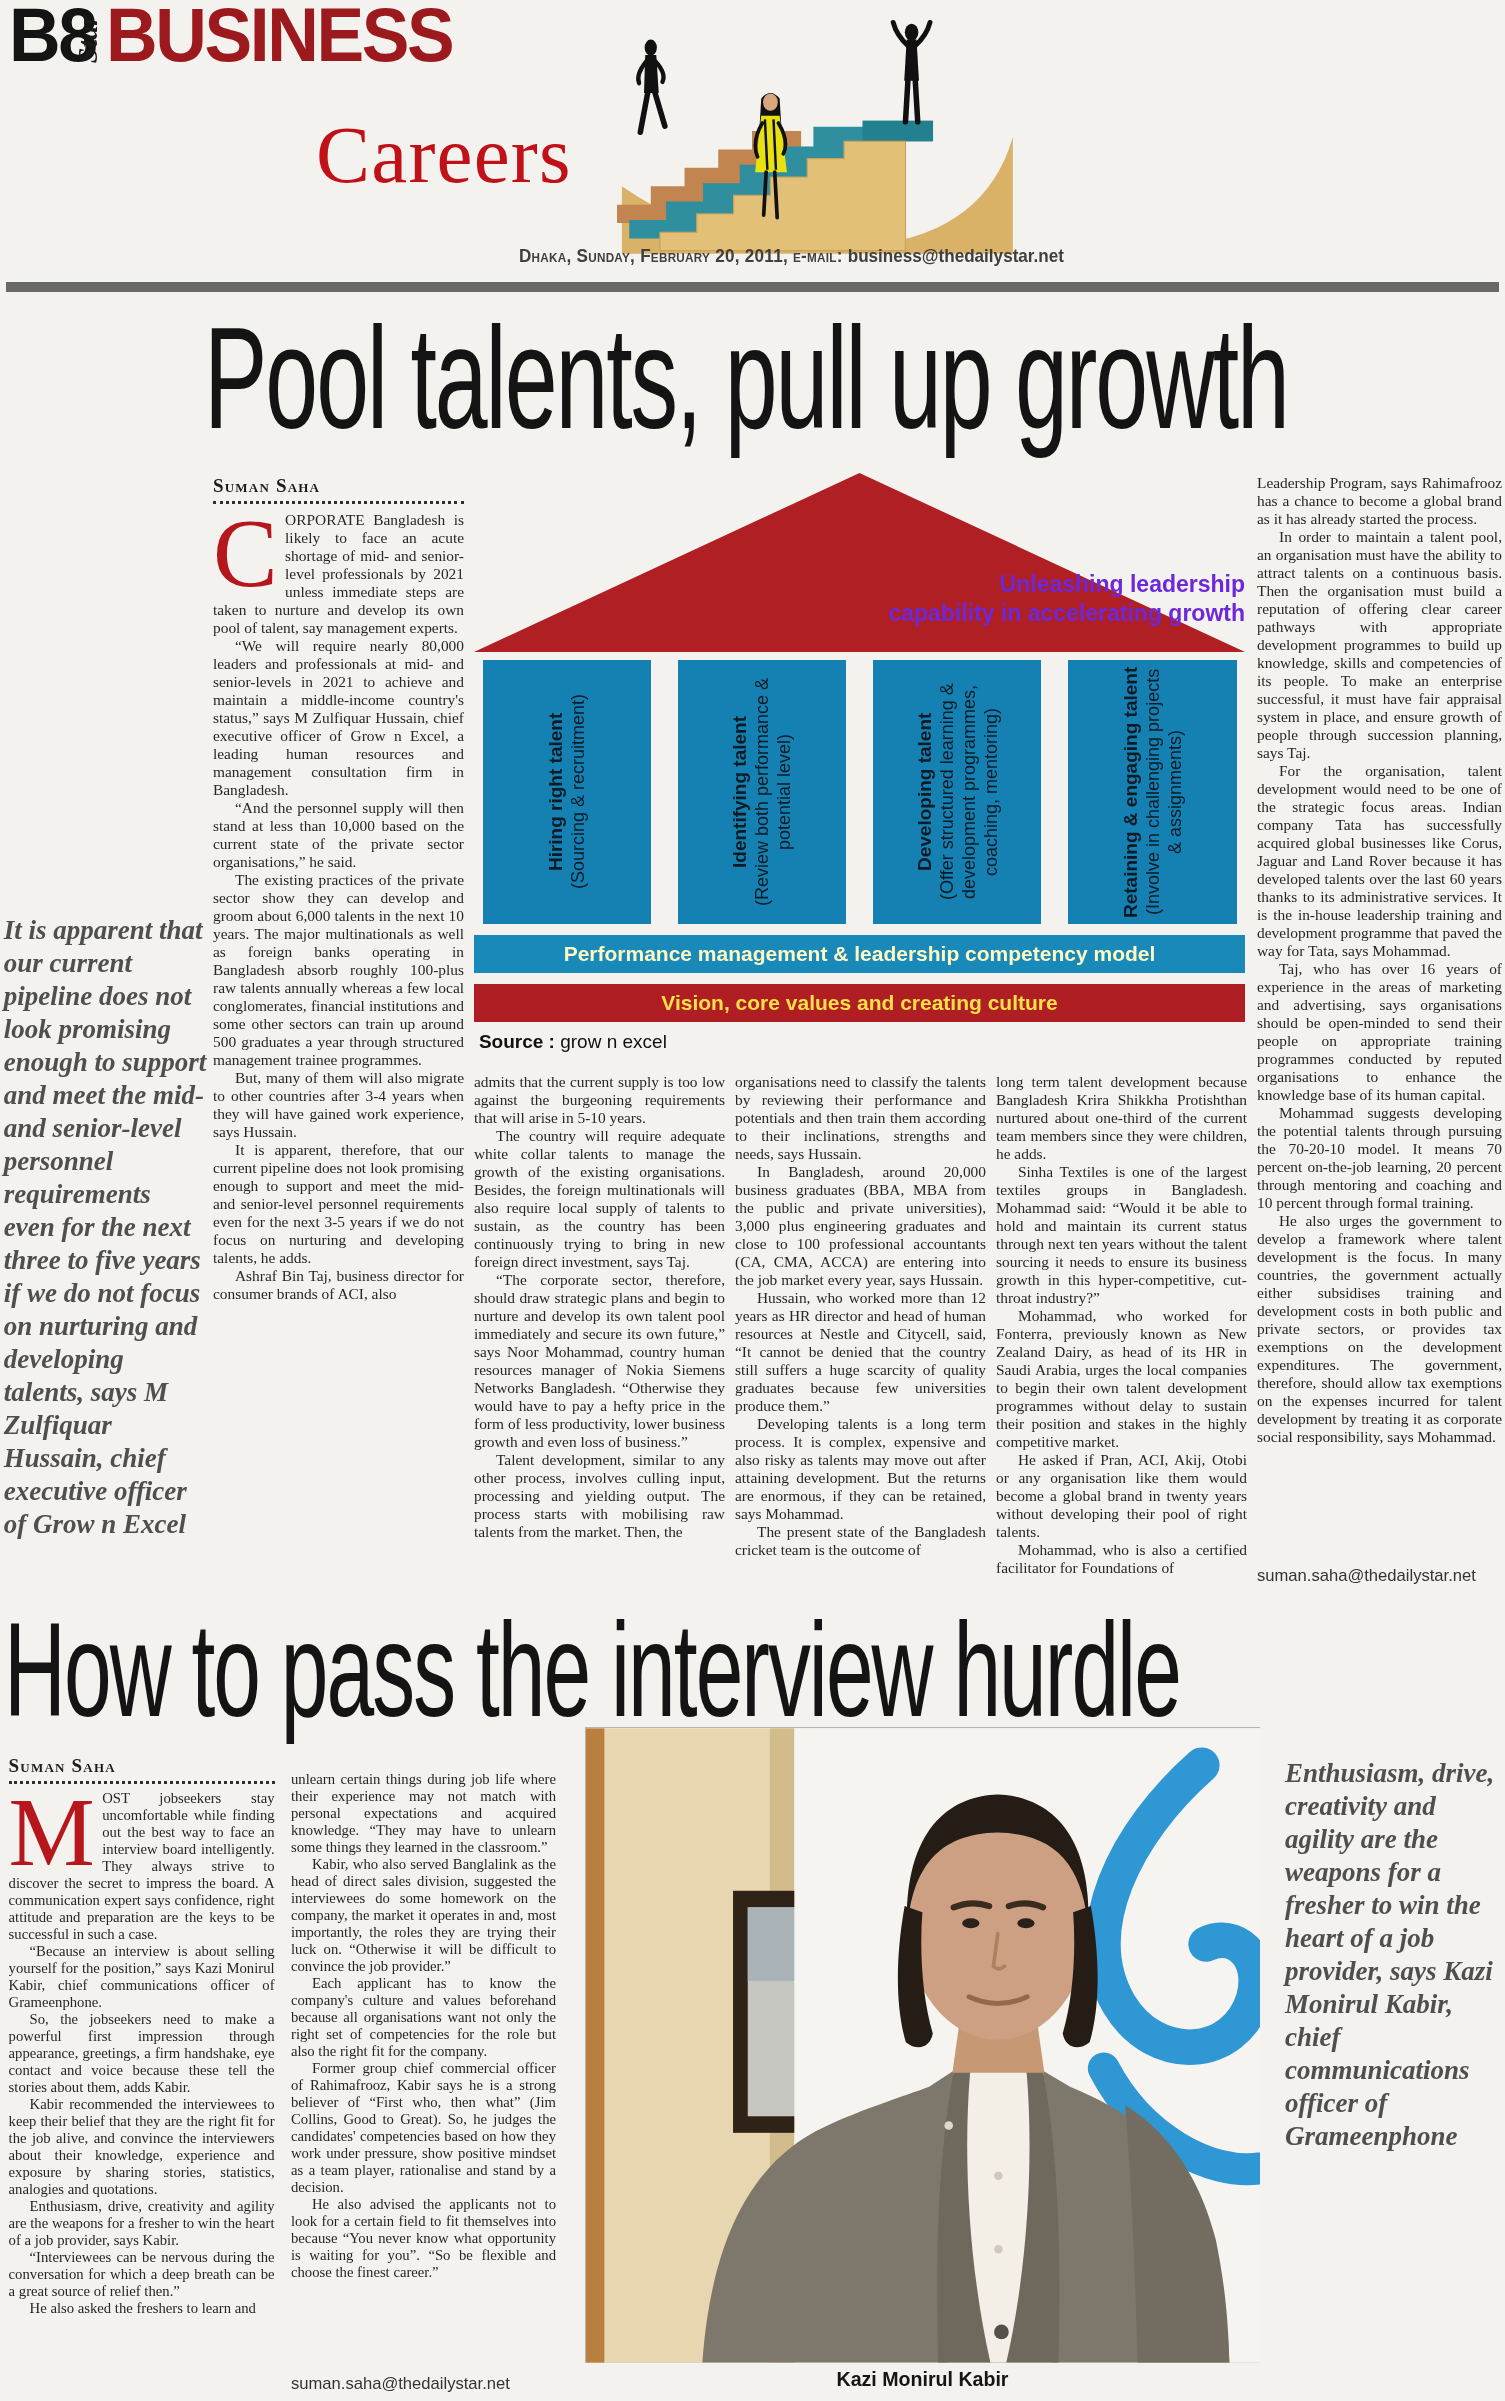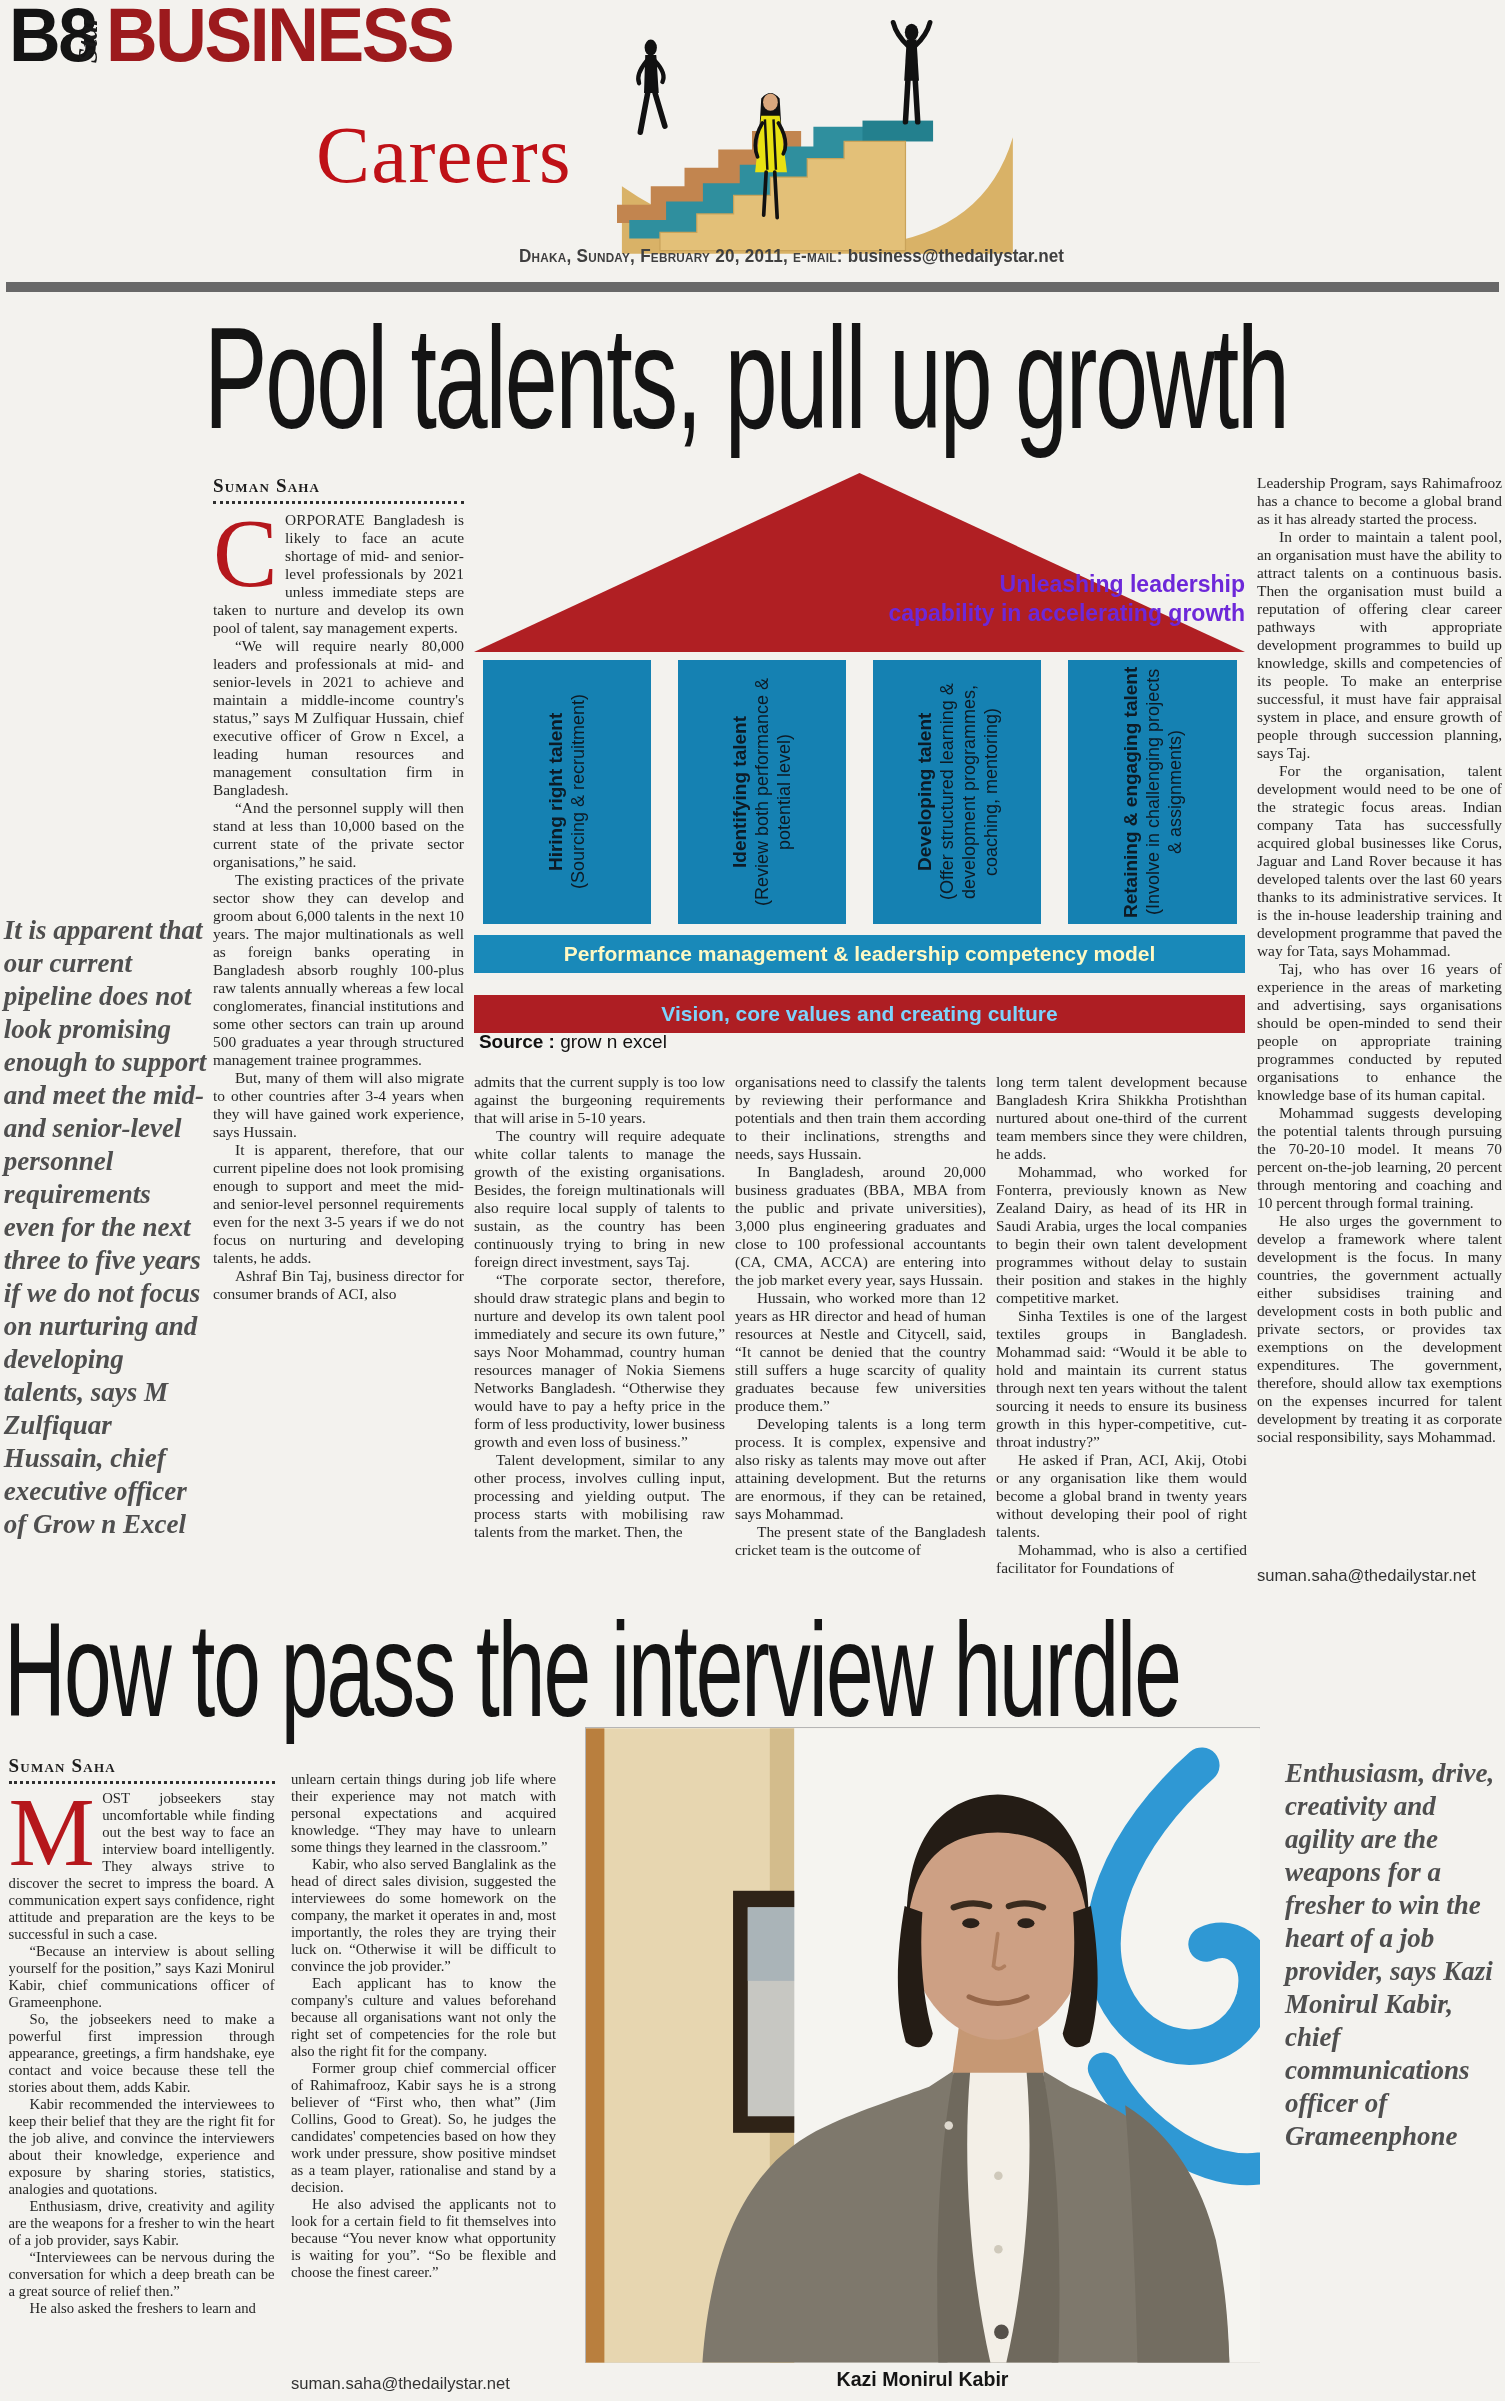--- a/index.html
+++ b/index.html
@@ -46,21 +46,21 @@
   #diagram{left:474px;top:473px;width:771px;height:585px}
   #roof{position:absolute;left:0;top:0;width:100%;height:179px;background:#b01f23;clip-path:polygon(50% 0,100% 100%,0 100%)}
   #roof-text{position:absolute;left:0;top:97px;width:100%;text-align:right;color:#6d28d9;font:700 23px/29px "Liberation Sans",sans-serif}
   #pillars{position:absolute;left:8.6px;top:187px;width:754px;height:264px;display:flex;gap:27px}
   .pillar{flex:1;background:#1581b2;display:flex;align-items:center;justify-content:center}
   .pillar-text{writing-mode:vertical-rl;transform:rotate(180deg);text-align:center;max-height:258px;font-family:"Liberation Sans",sans-serif;color:#0d1b26}
   .pillar-text .pt{display:block;font-weight:700;font-size:19px;line-height:23px}
   .pillar-text .ps{display:block;font-size:18px;line-height:22px}
   .dbar{position:absolute;left:0;width:100%;height:38px;display:flex;align-items:center;justify-content:center;font:700 21px "Liberation Sans",sans-serif}
   #bar1{top:462px;background:#1989b9;color:#fef9c3}
-  #bar2{top:522px;background:#ae1e23;color:#7dd3fc}
+  #bar2{top:511px;background:#ae1e23;color:#fde047}
   #source{position:absolute;left:4.9px;top:558px;font:700 19px "Liberation Sans",sans-serif;color:#111}
   #source .sv{font-weight:400}
 
   
   #a1-byline{left:213px;top:475px}
   #a1-dotrule{left:213px;top:501px;width:251px}
   #a1-col1{left:213px;top:511px;width:251px;height:1082px}
   #a1-col2{left:474px;top:1073px;width:251px;height:521px}
   #a1-col3{left:735px;top:1073px;width:251px;height:521px}
   #a1-col4{left:996px;top:1073px;width:251px;height:521px}
@@ -186,22 +186,22 @@
   </div>
 <div class="abs news" id="a1-col3">
     <p>organisations need to classify the talents by reviewing their performance and potentials and then train them according to their inclinations, strengths and needs, says Hussain.</p>
     <p>In Bangladesh, around 20,000 business graduates (BBA, MBA from the public and private universities), 3,000 plus engineering graduates and close to 100 professional accountants (CA, CMA, ACCA) are entering into the job market every year, says Hussain.</p>
     <p>Hussain, who worked more than 12 years as HR director and head of human resources at Nestle and Citycell, said, “It cannot be denied that the country still suffers a huge scarcity of quality graduates because few universities produce them.”</p>
     <p>Developing talents is a long term process. It is complex, expensive and also risky as talents may move out after attaining development. But the returns are enormous, if they can be retained, says Mohammad.</p>
     <p>The present state of the Bangladesh cricket team is the outcome of</p>
   </div>
 <div class="abs news" id="a1-col4">
     <p>long term talent development because Bangladesh Krira Shikkha Protishthan nurtured about one-third of the current team members since they were children, he adds.</p>
+    <p>Sinha Textiles is one of the largest textiles groups in Bangladesh. Mohammad said: “Would it be able to hold and maintain its current status through next ten years without the talent sourcing it needs to ensure its business growth in this hyper-competitive, cut-throat industry?”</p>
     <p>Mohammad, who worked for Fonterra, previously known as New Zealand Dairy, as head of its HR in Saudi Arabia, urges the local companies to begin their own talent development programmes without delay to sustain their position and stakes in the highly competitive market.</p>
-    <p>Sinha Textiles is one of the largest textiles groups in Bangladesh. Mohammad said: “Would it be able to hold and maintain its current status through next ten years without the talent sourcing it needs to ensure its business growth in this hyper-competitive, cut-throat industry?”</p>
     <p>He asked if Pran, ACI, Akij, Otobi or any organisation like them would become a global brand in twenty years without developing their pool of right talents.</p>
     <p>Mohammad, who is also a certified facilitator for Foundations of</p>
   </div>
 <div class="abs news" id="a1-col5">
     <p>Leadership Program, says Rahimafrooz has a chance to become a global brand as it has already started the process.</p>
     <p>In order to maintain a talent pool, an organisation must have the ability to attract talents on a continuous basis. Then the organisation must build a reputation of offering clear career pathways with appropriate development programmes to build up knowledge, skills and competencies of its people. To make an enterprise successful, it must have fair appraisal system in place, and ensure growth of people through succession planning, says Taj.</p>
     <p>For the organisation, talent development would need to be one of the strategic focus areas. Indian company Tata has successfully acquired global businesses like Corus, Jaguar and Land Rover because it has developed talents over the last 60 years thanks to its administrative services. It is the in-house leadership training and development programme that paved the way for Tata, says Mohammad.</p>
     <p>Taj, who has over 16 years of experience in the areas of marketing and advertising, says organisations should be open-minded to send their people on appropriate training programmes conducted by reputed organisations to enhance the knowledge base of its human capital.</p>
     <p>Mohammad suggests developing the potential talents through pursuing the 70-20-10 model. It means 70 percent on-the-job learning, 20 percent through mentoring and coaching and 10 percent through formal training.</p>
     <p>He also urges the government to develop a framework where talent development is the focus. In many countries, the government actually either subsidises training and development costs in both public and private sectors, or provides tax exemptions on the development expenditures. The government, therefore, should allow tax exemptions on the expenses incurred for talent development by treating it as corporate social responsibility, says Mohammad.</p>

